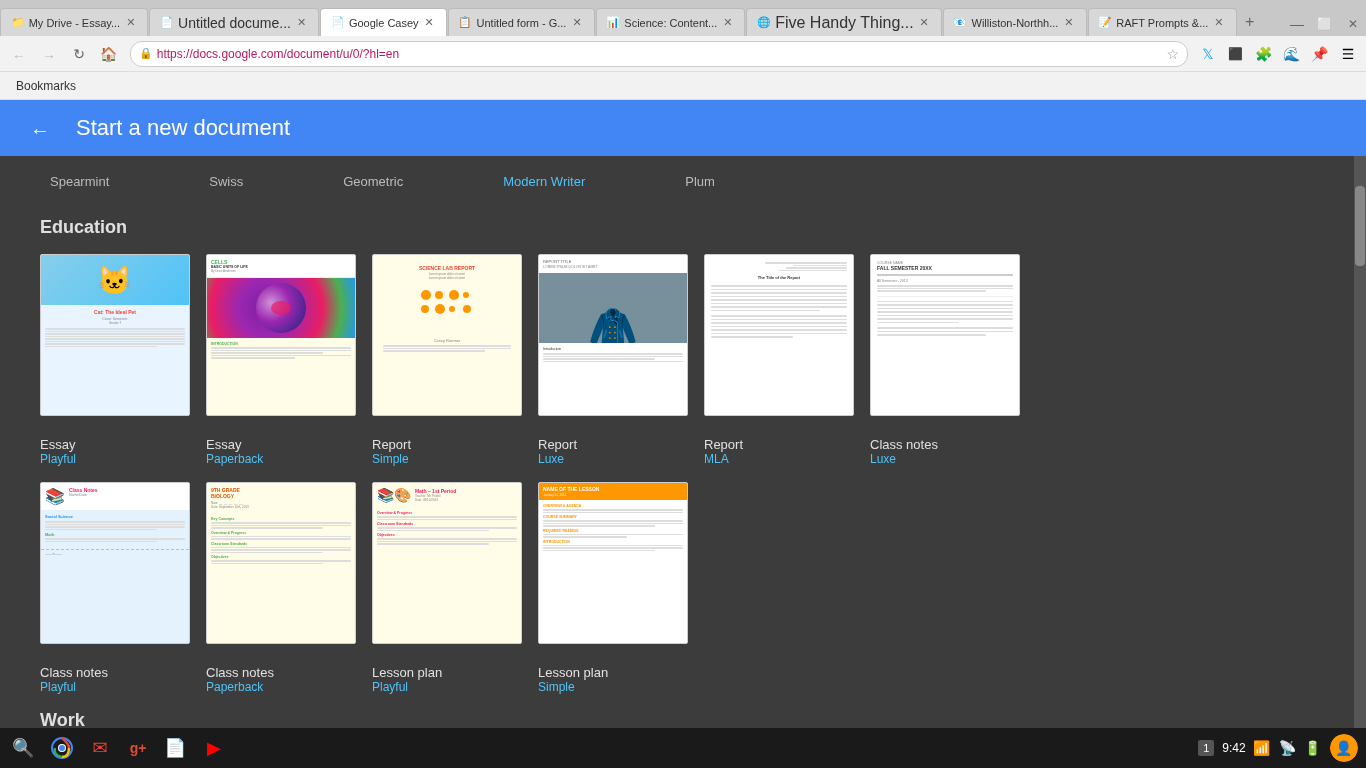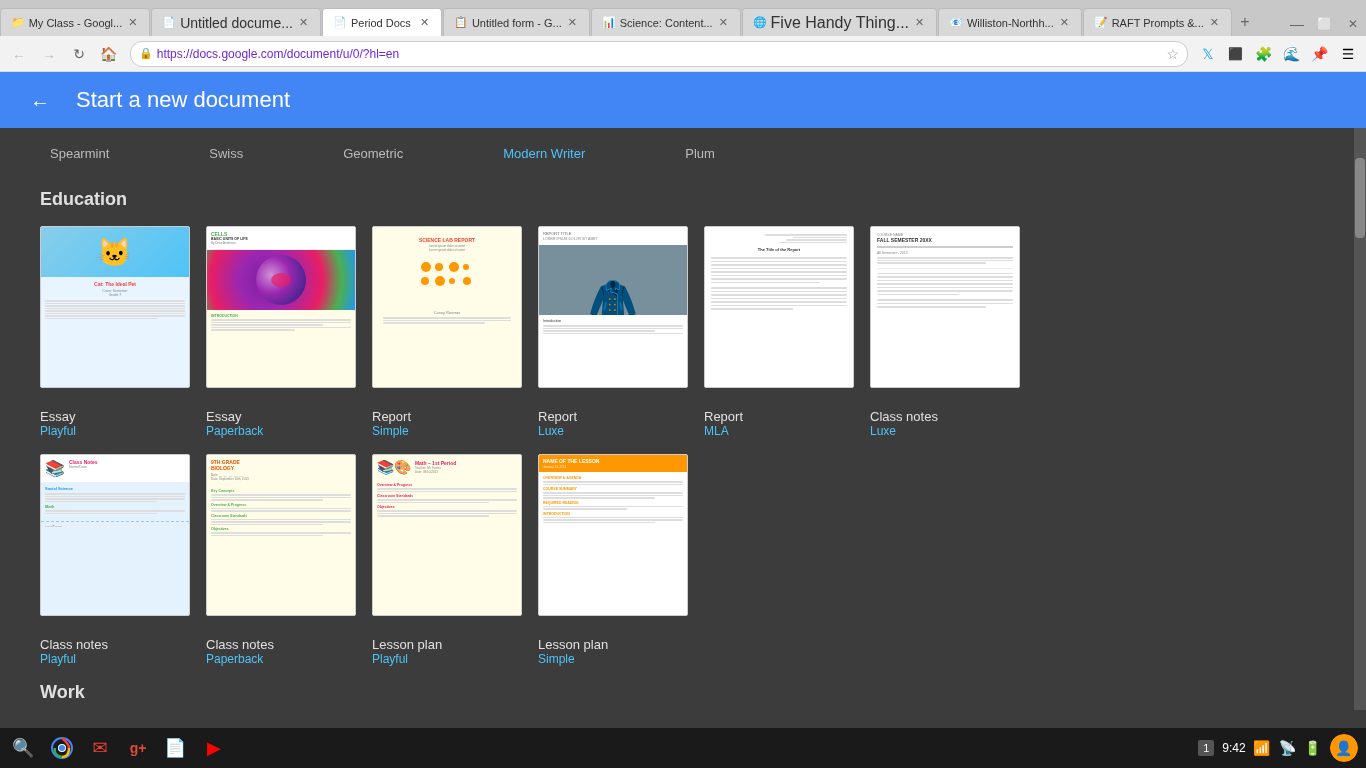--- a/index.html
+++ b/index.html
@@ -78,21 +78,21 @@
       height: 26px;
       padding: 0 8px;
       margin: 0 4px;
     }
     .lock-icon { color: #4caf50; font-size: 11px; margin-right: 4px; }
     .address-bar {
       flex: 1;
       border: none;
       outline: none;
       font-size: 12px;
-      color: #6d28d9;
+      color: #be185d;
       background: transparent;
     }
     .star-icon { color: #999; font-size: 14px; }
     .toolbar-right {
       display: flex;
       align-items: center;
       gap: 4px;
     }
     .toolbar-icon {
       width: 24px;
@@ -412,33 +412,33 @@
   </style>
 </head>
 <body>
 
 <div>
 
   <div class="tab-bar">
 
     <div class="tab inactive">
       <span style="font-size:11px;">📁</span>
-      <span style="overflow:hidden;text-overflow:ellipsis;font-size:11px;">My Class - Googl...</span>
+      <span style="overflow:hidden;text-overflow:ellipsis;font-size:11px;">My Drive - Essay...</span>
       <span class="tab-close">✕</span>
     </div>
 
     <div class="tab inactive">
       <span style="font-size:11px;color:#4285f4;">📄</span>
       <span style="overflow:hidden;text-overflow:ellipsis;font-size:14px;">Untitled docume...</span>
       <span class="tab-close">✕</span>
     </div>
 
     <div class="tab active">
       <span style="font-size:11px;color:#4285f4;">📄</span>
-      <span style="font-size:11px;">Period Docs</span>
+      <span style="font-size:11px;">Google Casey</span>
       <span class="tab-close">✕</span>
     </div>
 
     <div class="tab inactive">
       <span style="font-size:11px;color:#7986cb;">📋</span>
       <span style="font-size:11px;">Untitled form - G...</span>
       <span class="tab-close">✕</span>
     </div>
 
     <div class="tab inactive">
@@ -488,20 +488,25 @@
     <div class="toolbar-right">
       <div class="toolbar-icon" style="color:#1da1f2;">𝕏</div>
       <div class="toolbar-icon" style="font-size:12px;">⬛</div>
       <div class="toolbar-icon">🧩</div>
       <div class="toolbar-icon" style="color:#00bcd4;">🌊</div>
       <div class="toolbar-icon">📌</div>
       <div class="toolbar-icon">☰</div>
     </div>
   </div>
 
+  <div class="bookmarks-bar">
+    <div class="bookmark-item">
+      <span>Bookmarks</span>
+    </div>
+  </div>
 </div>
 
 <div class="main-content" style="height: calc(768px - 130px); position: relative;">
 
   <div class="docs-header">
     <div class="back-btn">←</div>
     <span class="header-title">Start a new document</span>
   </div>
 
   <div class="gallery-content">

